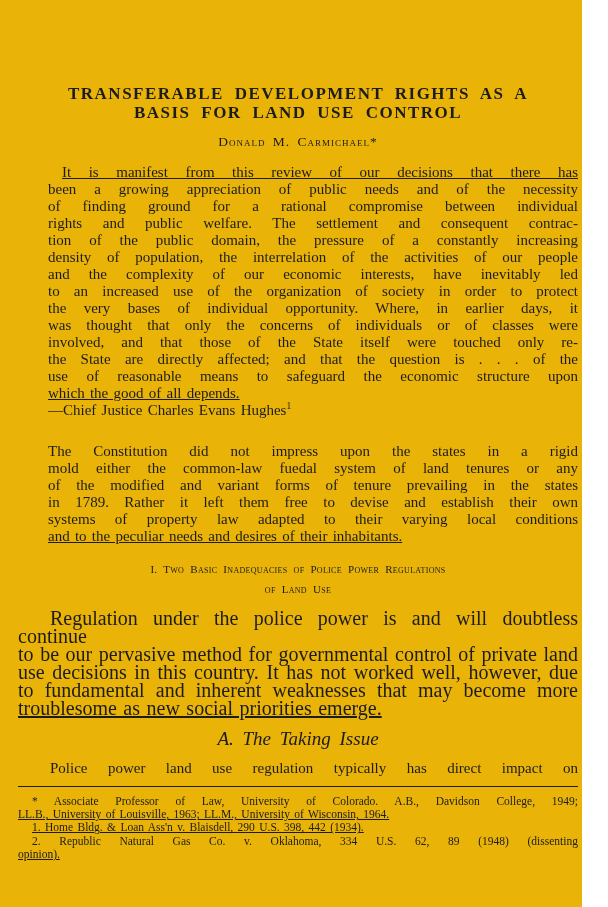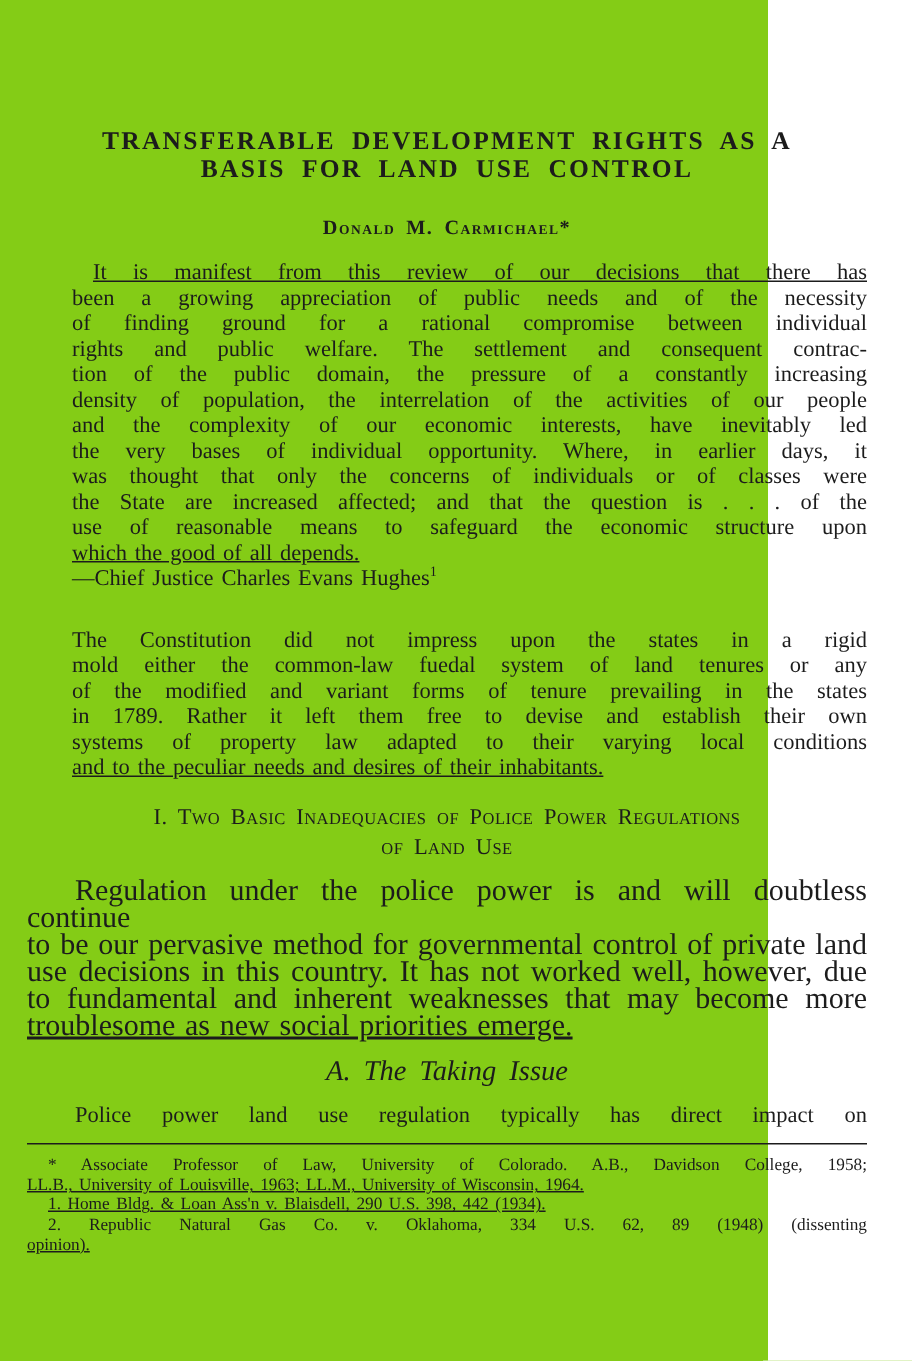--- a/index.html
+++ b/index.html
@@ -1,48 +1,48 @@
 <!DOCTYPE html>
 <html><head>
 <meta charset="utf-8">
 <style>
   html,body{margin:0;padding:0;background:#ffffff;}
   body{width:608px;height:907px;overflow:hidden;}
   .page{
-    position:relative;width:512px;height:907px;background:#84cc16;
+    position:relative;width:582px;height:907px;background:#eab308;
     font-family:"Liberation Serif","DejaVu Serif",serif;
     color:#1c1c1c;
   }
   .content{position:absolute;left:18px;top:0;width:560px;}
 
   .title{
     margin-top:84px;text-align:center;font-weight:bold;
     font-size:17px;line-height:19px;letter-spacing:1.5px;word-spacing:5px;
   }
   .author{
-    margin-top:22px;text-align:center;
+    margin-top:12px;text-align:center;
     font-variant:small-caps;font-size:13.5px;line-height:16px;
-    letter-spacing:1px;word-spacing:3px;font-weight:bold;
+    letter-spacing:1px;word-spacing:3px;
   }
 
   .quote{margin-left:30px;width:530px;font-size:15px;line-height:17px;word-spacing:1.5px;}
   .q1{margin-top:14px;}
   .q2{margin-top:24px;}
   .attr{text-align:left;font-size:15px;line-height:17px;}
   sup{font-size:9.5px;vertical-align:super;line-height:0;}
 
   .tline{text-align:justify;text-align-last:justify;}
   .jblock > .tline:last-child{text-align-last:left;text-decoration:underline;}
   .q1 > .tline:first-child{text-indent:14px;text-decoration:underline;}
   .para > .tline:first-child{text-indent:32px;}
   .fn > .tline:first-child{text-indent:14px;}
 
   .heading{
     margin-top:14px;text-align:center;font-variant:small-caps;
-    font-size:15px;line-height:20px;letter-spacing:0.3px;word-spacing:3px;
+    font-size:11px;line-height:20px;letter-spacing:0.3px;word-spacing:3px;
   }
   .para{margin-top:10px;width:560px;font-size:20px;line-height:18px;word-spacing:1.5px;}
   .subhead{margin-top:13px;text-align:center;font-style:italic;font-size:19px;line-height:17px;word-spacing:4px;}
   .opening{
     margin-top:12px;width:560px;font-size:15px;line-height:18px;word-spacing:1.5px;
     text-align:justify;text-align-last:justify;text-indent:32px;
   }
   .rule{margin-top:9px;width:560px;border:0;border-top:1.5px solid #1c1c1c;height:0;}
   .fns{margin-top:4px;width:560px;font-size:11.5px;line-height:13.2px;word-spacing:1.5px;}
 </style>
@@ -60,23 +60,25 @@
     <div class="author">Donald M. Carmichael*</div>
 
     <div class="quote q1 jblock">
         <div class="tline">It is manifest from this review of our decisions that there has</div>
         <div class="tline">been a growing appreciation of public needs and of the necessity</div>
         <div class="tline">of finding ground for a rational compromise between individual</div>
         <div class="tline">rights and public welfare. The settlement and consequent contrac-</div>
         <div class="tline">tion of the public domain, the pressure of a constantly increasing</div>
         <div class="tline">density of population, the interrelation of the activities of our people</div>
         <div class="tline">and the complexity of our economic interests, have inevitably led</div>
+        <div class="tline">to an increased use of the organization of society in order to protect</div>
         <div class="tline">the very bases of individual opportunity. Where, in earlier days, it</div>
         <div class="tline">was thought that only the concerns of individuals or of classes were</div>
-        <div class="tline">the State are increased affected; and that the question is . . . of the</div>
+        <div class="tline">involved, and that those of the State itself were touched only re-</div>
+        <div class="tline">the State are directly affected; and that the question is . . . of the</div>
         <div class="tline">use of reasonable means to safeguard the economic structure upon</div>
         <div class="tline">which the good of all depends.</div>
       </div>
     <div class="quote attr">
       <span>—Chief Justice Charles Evans Hughes</span><sup>1</sup>
     </div>
 
     <div class="quote q2 jblock">
         <div class="tline">The Constitution did not impress upon the states in a rigid</div>
         <div class="tline">mold either the common-law fuedal system of land tenures or any</div>
@@ -100,21 +102,21 @@
       </div>
 
     <div class="subhead">A. The Taking Issue</div>
 
     <div class="opening">Police power land use regulation typically has direct impact on</div>
 
     <hr class="rule">
 
     <div class="fns">
       <div class="fn jblock">
-          <div class="tline">* Associate Professor of Law, University of Colorado. A.B., Davidson College, 1958;</div>
+          <div class="tline">* Associate Professor of Law, University of Colorado. A.B., Davidson College, 1949;</div>
           <div class="tline">LL.B., University of Louisville, 1963; LL.M., University of Wisconsin, 1964.</div>
         </div>
       <div class="fn jblock">
           <div class="tline">1. Home Bldg. &amp; Loan Ass'n v. Blaisdell, 290 U.S. 398, 442 (1934).</div>
         </div>
       <div class="fn jblock">
           <div class="tline">2. Republic Natural Gas Co. v. Oklahoma, 334 U.S. 62, 89 (1948) (dissenting</div>
           <div class="tline">opinion).</div>
         </div>
     </div>

